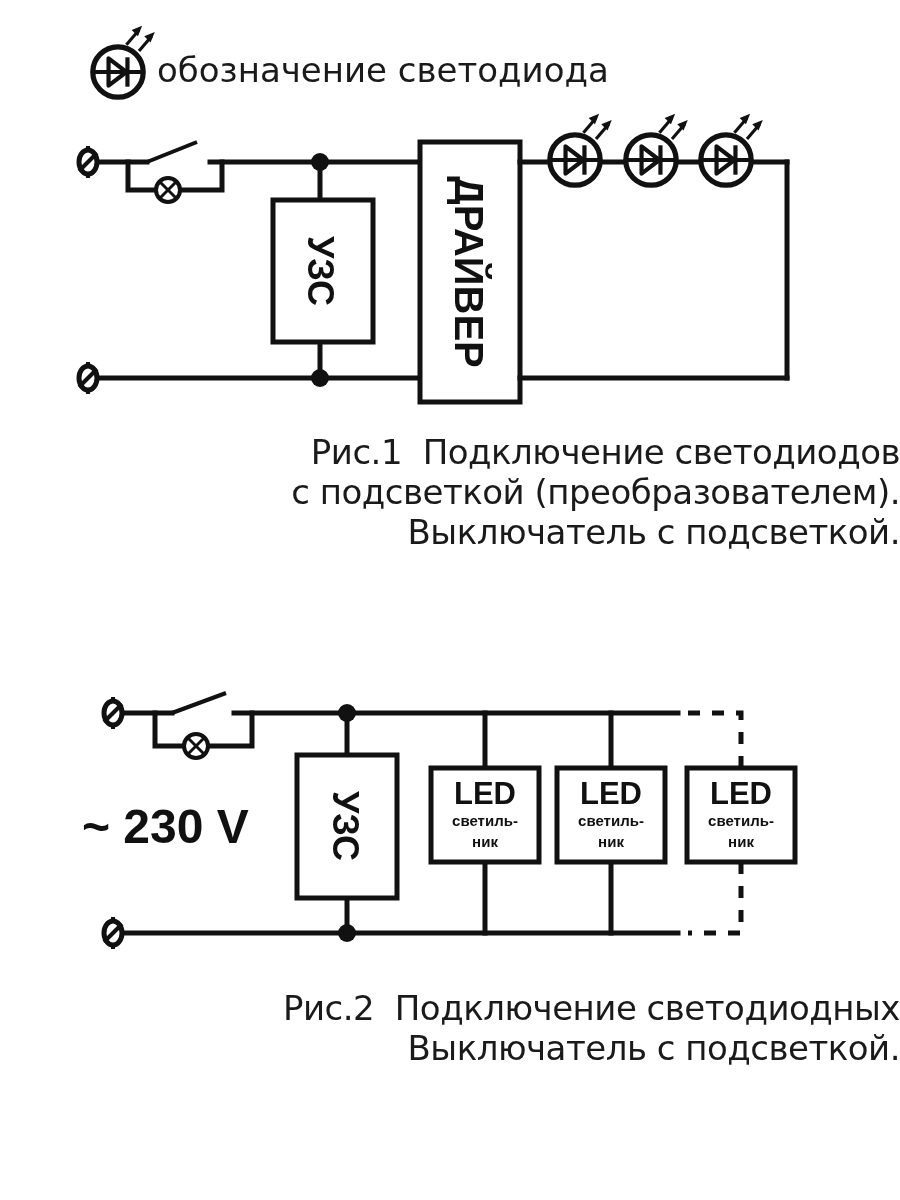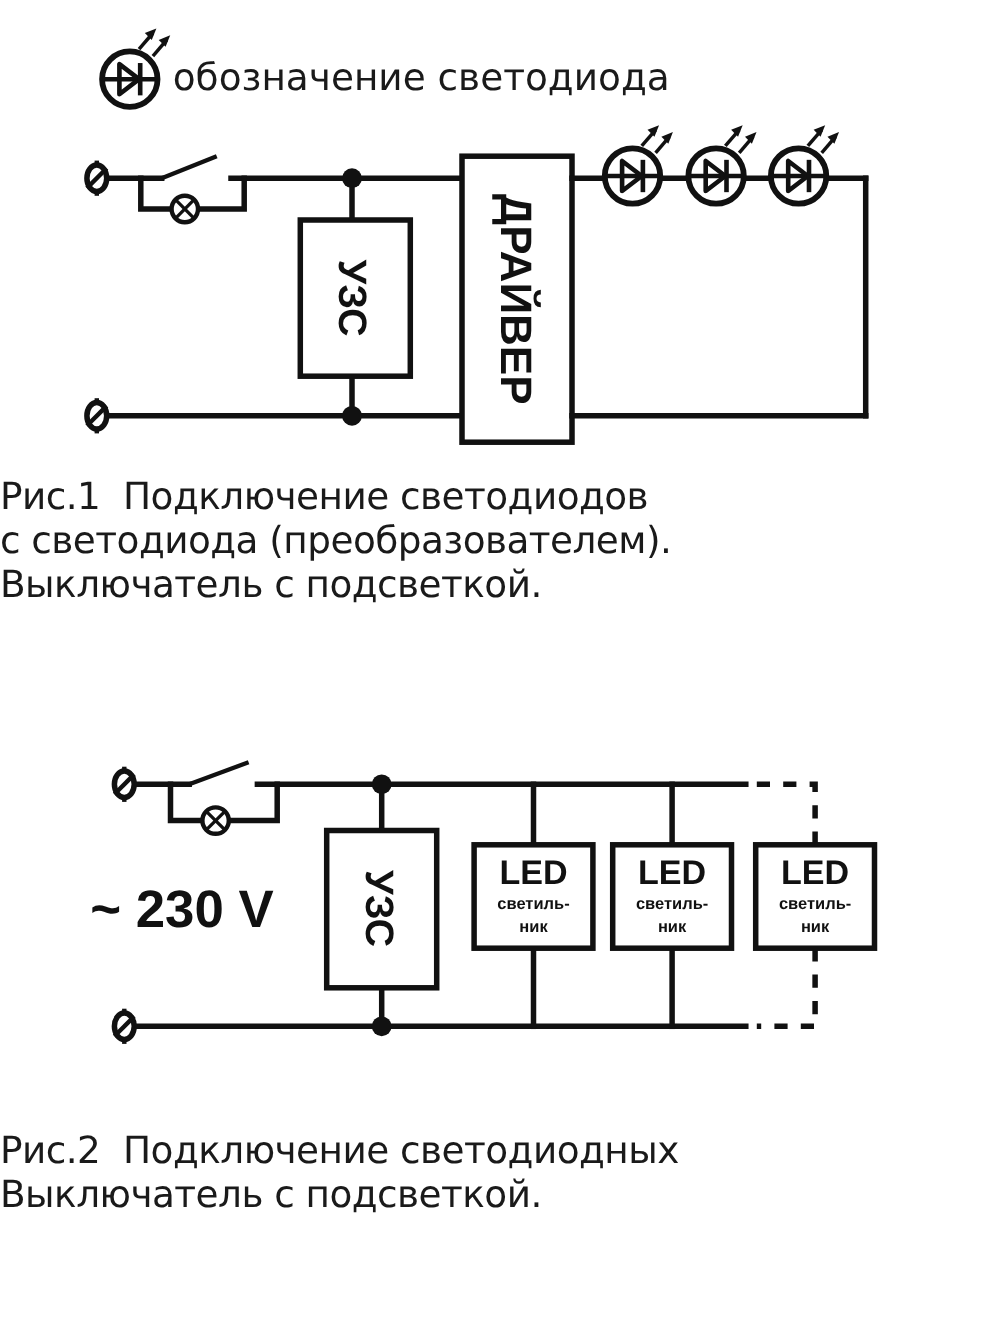--- a/index.html
+++ b/index.html
@@ -9,21 +9,21 @@
   .thin { stroke:#111; stroke-width:4; fill:none; }
   .box { stroke:#111; stroke-width:5; fill:#fff; }
   .dot { fill:#111; }
   .dash { stroke:#111; stroke-width:5; fill:none; stroke-dasharray:12 12; }
   .legend-text { font-family:"DejaVu Sans", sans-serif; font-size:34px; fill:#1a1a1a; }
   .vert-label { font-family:"Liberation Sans", sans-serif; font-weight:bold; font-size:36px; fill:#111; }
   .vert-label-big { font-family:"Liberation Sans", sans-serif; font-weight:bold; font-size:40px; fill:#111; }
   .led-title { font-family:"Liberation Sans", sans-serif; font-weight:bold; font-size:31px; fill:#111; }
   .led-sub { font-family:"Liberation Sans", sans-serif; font-weight:bold; font-size:15px; fill:#111; }
   .volt { font-family:"Liberation Sans", sans-serif; font-weight:bold; font-size:48px; fill:#111; }
-  .caption { position:absolute; left:0; width:900px; text-align:left; font-family:"DejaVu Sans", sans-serif; font-size:34px; line-height:40px; color:#1a1a1a; letter-spacing:-0.5px; }
+  .caption { position:absolute; left:0; width:900px; text-align:right; font-family:"DejaVu Sans", sans-serif; font-size:34px; line-height:40px; color:#1a1a1a; letter-spacing:-0.5px; }
 </style>
 </head>
 <body>
 
 <svg width="900" height="1200" viewBox="0 0 900 1200">
   <defs>
     <g id="led-sym">
       <circle cx="0" cy="0" r="24" stroke="#111" stroke-width="5" fill="#fff"></circle>
       <line x1="-24" y1="0" x2="24" y2="0" stroke="#111" stroke-width="4"></line>
       <polygon points="-9,-13 -9,13 8,0" fill="none" stroke="#111" stroke-width="4" stroke-linejoin="round"></polygon>
@@ -145,20 +145,20 @@
     <polyline class="dash" points="741,862 741,933 688,933"></polyline>
     <rect class="box" x="687" y="768" width="108" height="94"></rect>
     <text class="led-title" x="741" y="804" text-anchor="middle">LED</text>
     <text class="led-sub" x="741" y="826" text-anchor="middle">светиль-</text>
     <text class="led-sub" x="741" y="847" text-anchor="middle">ник</text>
   </g>
 </svg>
 
 <div class="caption" style="top:432px;">
   <div style="white-space:pre;">Рис.1  Подключение светодиодов</div>
-  <div>с светодиода (преобразователем).</div>
+  <div>с подсветкой (преобразователем).</div>
   <div>Выключатель с подсветкой.</div>
 </div>
 
-<div class="caption" style="top:1026px;">
+<div class="caption" style="top:988px;">
   <div style="white-space:pre;">Рис.2  Подключение светодиодных</div>
   <div>Выключатель с подсветкой.</div>
 </div>
 
 </body></html>

